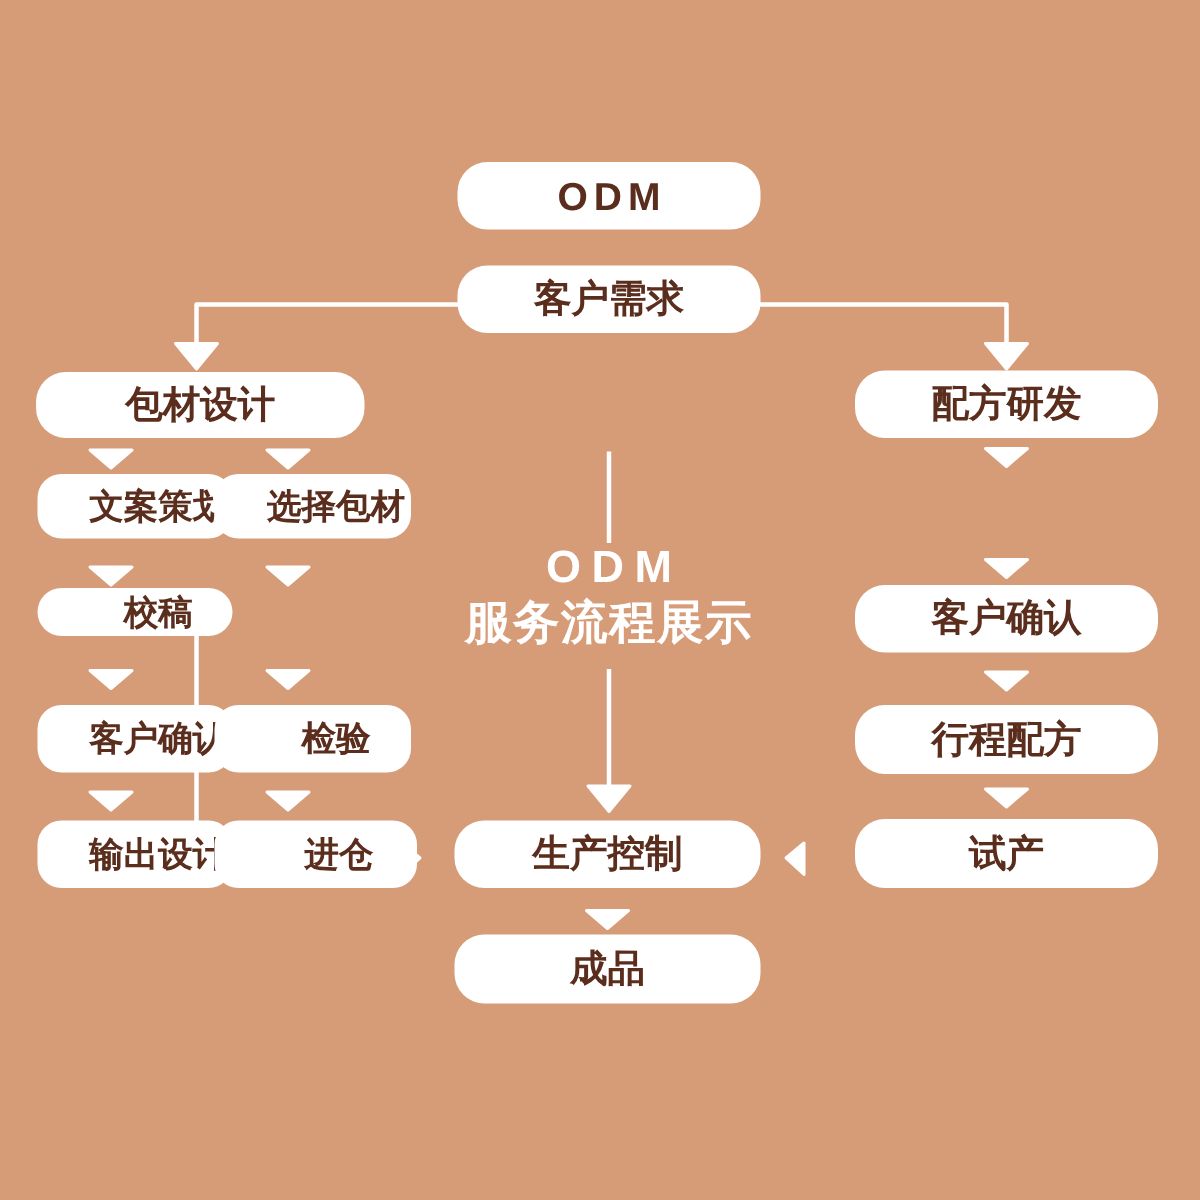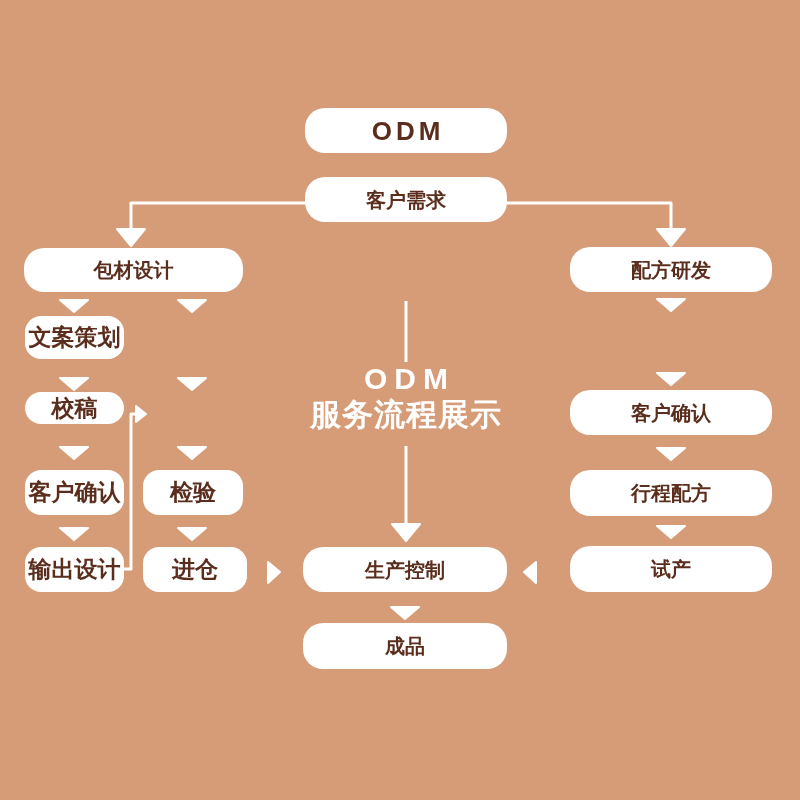--- a/index.html
+++ b/index.html
@@ -43,27 +43,28 @@
   }
   .node {
     position: absolute;
     background: var(--box-bg);
     color: var(--box-text);
     border-radius: 20px;
     display: flex;
     align-items: center;
     justify-content: center;
     font-weight: 700;
-    font-size: 20px;
+    font-size: 25px;
     white-space: nowrap;
     line-height: 1;
   }
   .node.narrow {
     border-radius: 16px;
     font-size: 23px;
+    padding-left: 31px;
   }
   .node.spaced {
     letter-spacing: 4px;
     font-size: 26px;
     text-indent: 4px;
   }
   .center-title {
     position: absolute;
     left: 285px;
     top: 362px;
@@ -120,20 +121,21 @@
 
     <polygon points="268,562 268,583 280,572"></polygon>
     <polygon points="536,562 536,583 524,572"></polygon>
   </svg>
 
   <div class="node spaced" style="left:305px;top:108px;width:202px;height:45px">ODM</div>
   <div class="node" style="left:305px;top:177px;width:202px;height:45px">客户需求</div>
 
   <div class="node" style="left:24px;top:248px;width:219px;height:44px">包材设计</div>
   <div class="node narrow" style="left:25px;top:316px;width:99px;height:43px">文案策划</div>
+  <div class="node narrow" style="left:143px;top:316px;width:100px;height:43px">选择包材</div>
   <div class="node narrow" style="left:25px;top:392px;width:99px;height:32px">校稿</div>
   <div class="node narrow" style="left:25px;top:470px;width:99px;height:45px">客户确认</div>
   <div class="node narrow" style="left:25px;top:547px;width:99px;height:45px">输出设计</div>
   <div class="node narrow" style="left:143px;top:470px;width:100px;height:45px">检验</div>
   <div class="node narrow" style="left:143px;top:547px;width:104px;height:45px">进仓</div>
 
   <div class="center-title">
     <div class="t1">ODM</div>
     <div class="t2">服务流程展示</div>
   </div>

